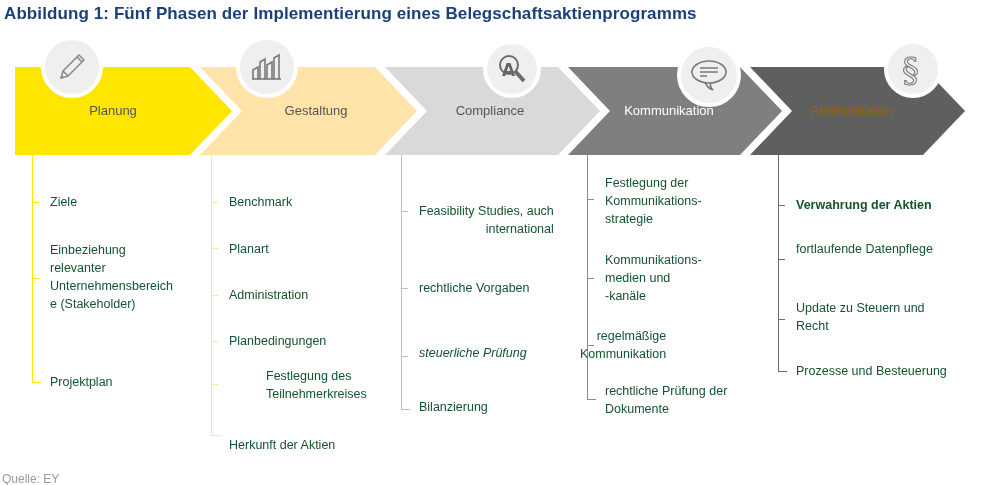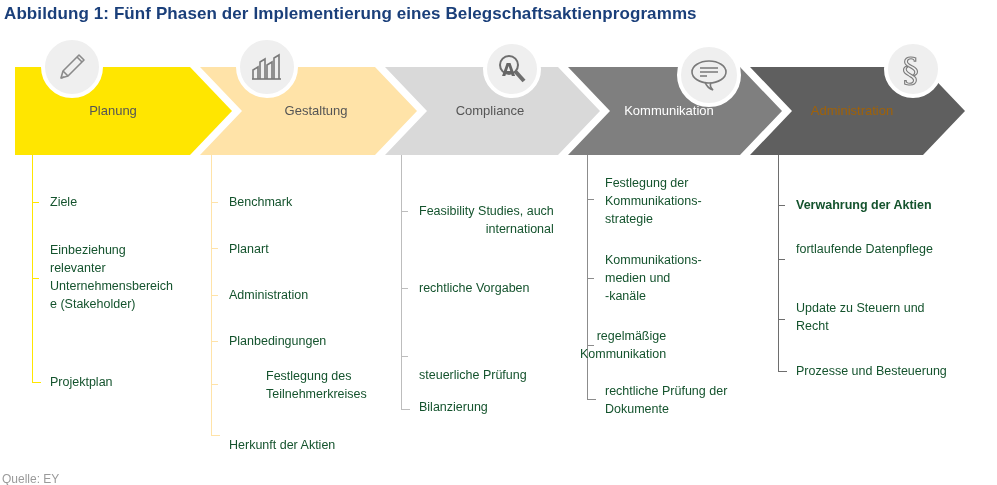--- a/index.html
+++ b/index.html
@@ -105,21 +105,21 @@
 <div class="item" style="left:229px;top:436px;">Herkunft der Aktien</div>
 
 <div class="vline" style="left:401px;top:155px;height:254px;background:#bdbdbd;"></div>
 <div class="tick" style="left:401px;top:211px;background:#bdbdbd;"></div>
 <div class="tick" style="left:401px;top:288px;background:#bdbdbd;"></div>
 <div class="tick" style="left:401px;top:356px;background:#bdbdbd;"></div>
 <div class="corner" style="left:401px;top:402px;border-color:#bdbdbd;"></div>
 <div class="item" style="left:419px;top:202px;text-align:right;">Feasibility Studies, auch
 international</div>
 <div class="item" style="left:419px;top:279px;">rechtliche Vorgaben</div>
-<div class="item" style="left:419px;top:366px;">steuerliche Prüfung</div>
+<div class="item" style="left:419px;top:344px;font-style:italic;">steuerliche Prüfung</div>
 <div class="item" style="left:419px;top:398px;">Bilanzierung</div>
 
 <div class="vline" style="left:587px;top:155px;height:244px;background:#8c8c8c;"></div>
 <div class="tick" style="left:587px;top:199px;background:#8c8c8c;"></div>
 <div class="tick" style="left:587px;top:278px;background:#8c8c8c;"></div>
 <div class="tick" style="left:587px;top:345px;background:#8c8c8c;"></div>
 <div class="corner" style="left:587px;top:392px;border-color:#8c8c8c;"></div>
 <div class="item" style="left:605px;top:174px;">Festlegung der
 Kommunikations-
 strategie</div>

